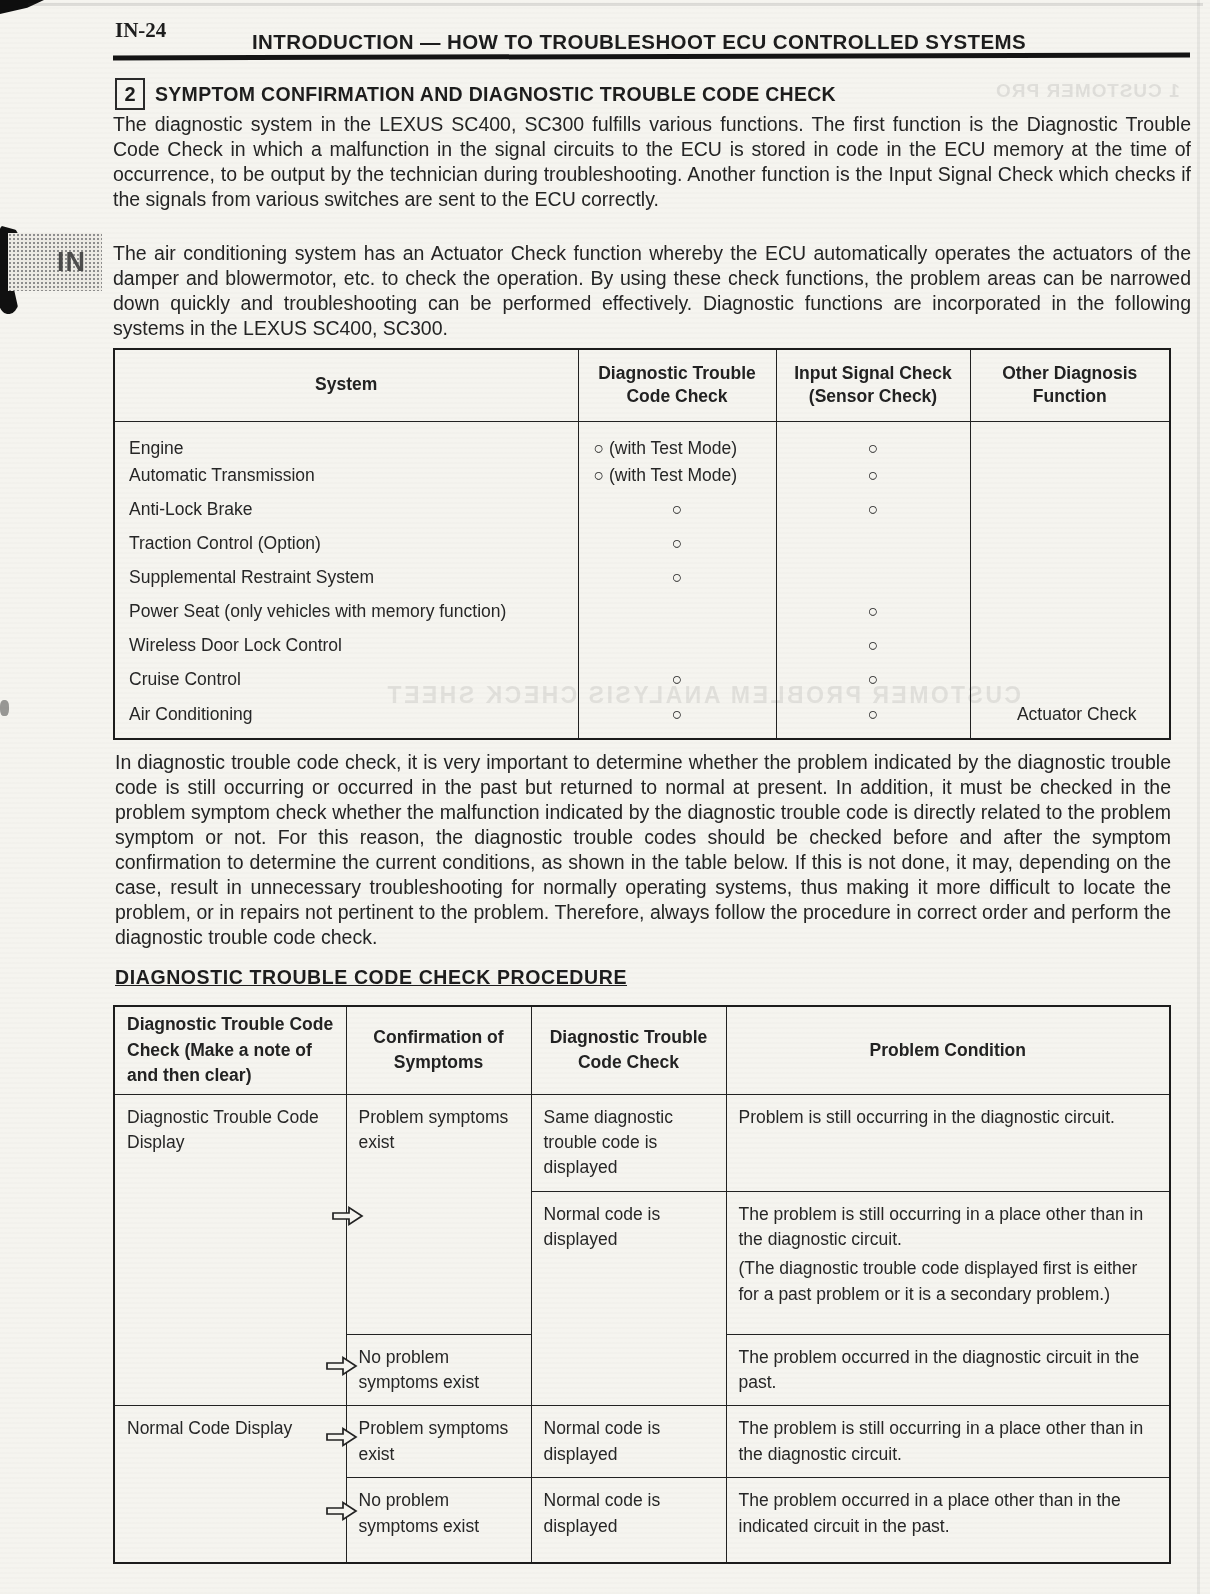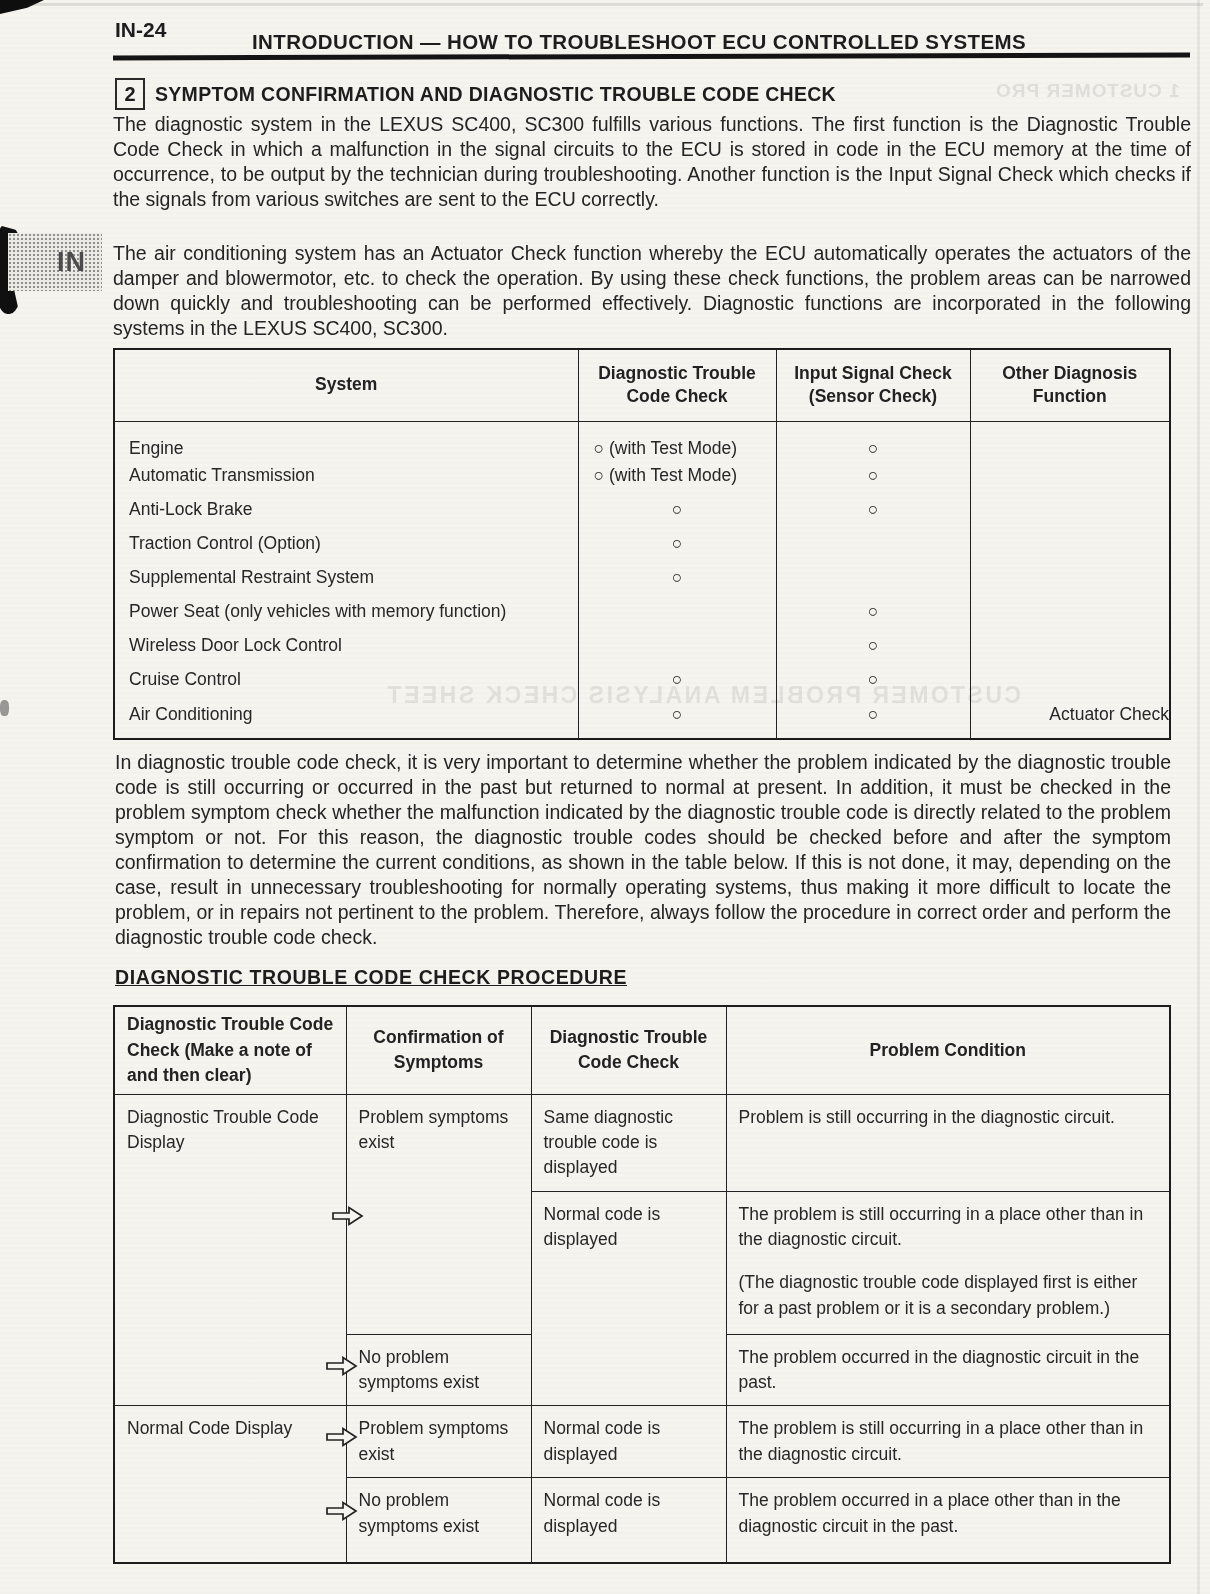--- a/index.html
+++ b/index.html
@@ -23,21 +23,21 @@
   .artifact-left-blob{ position:absolute; left:-6px; top:224px; width:30px; height:90px; background:#101010;
     border-radius:45% 60% 55% 50%; clip-path:polygon(0 0, 90% 8%, 70% 30%, 100% 45%, 65% 70%, 85% 100%, 0 100%); }
   .artifact-left-mark{ position:absolute; left:0; top:700px; width:9px; height:16px; background:rgba(40,40,40,0.45); border-radius:40%; }
   .artifact-right-edge{ position:absolute; right:10px; top:0; width:3px; height:100%; background:rgba(40,40,40,0.07); }
 
   .ghost{ position:absolute; transform:scaleX(-1); color:#5f5f5f; font-weight:bold; white-space:nowrap; pointer-events:none; }
   .ghost-top-right{ left:995px; top:80px; font-size:19px; opacity:0.14; letter-spacing:1px; }
   .ghost-middle{ left:385px; top:682px; font-size:23px; opacity:0.13; letter-spacing:2.5px; }
 
   
-  .page-number{ position:absolute; left:115px; top:18px; font-size:21px; font-weight:bold; color:#1d1d1d; }
+  .page-number{ position:absolute; left:115px; top:18px; font-size:21px; font-weight:bold; color:#1d1d1d;font-family:Liberation Serif, serif; }
   .header-title{ position:absolute; left:252px; top:30px; width:950px; font-size:20.5px; font-weight:bold;
     letter-spacing:0.4px; color:#1d1d1d; white-space:nowrap; }
   .header-rule{ position:absolute; left:113px; top:54px; width:1077px; height:5px; background:#141414; transform:rotate(-0.15deg); }
 
   
   .side-tab{ position:absolute; left:8px; top:233px; width:94px; height:58px;
     background-color:#eceae4;
     background-image:radial-gradient(#8d8d8d 1.1px, transparent 1.3px);
     background-size:4px 4px;
     display:flex; align-items:center; justify-content:flex-end; padding-right:16px; }
@@ -62,36 +62,36 @@
   .systems-table th, .systems-table td{ border-left:1.5px solid #222; border-right:1.5px solid #222; }
   .systems-table{ border:2px solid #1c1c1c; }
   .systems-table thead th{ border-bottom:1.8px solid #222; height:72px; font-size:17.5px; font-weight:bold;
     text-align:center; vertical-align:middle; line-height:1.35; color:#222; padding:0 8px; }
   .systems-table tbody td{ height:34px; font-size:17.5px; color:#262626; vertical-align:middle; }
   .systems-table tbody tr:first-child td{ padding-top:16px; }
   .systems-table tbody tr:last-child td{ height:42px; padding-bottom:6px; }
   .sys-name{ text-align:left; padding-left:14px; }
   .sys-mark{ text-align:center; font-size:18px; }
   .sys-mark.cell-left{ text-align:left; padding-left:15px; white-space:nowrap;margin-left:19px; }
-  .sys-other{ text-align:right; padding-left:14px; font-size:17.5px; }
+  .sys-other{ text-align:center; padding-left:14px; font-size:17.5px; }
 
   
   .procedure-heading{ position:absolute; left:115px; top:966px; font-size:19.5px; font-weight:bold;
     letter-spacing:0.6px; color:#1d1d1d;text-decoration:underline; }
 
   
   .procedure-table{ position:absolute; left:113px; top:1005px; width:1056px;
     border-collapse:collapse; table-layout:fixed; border:2px solid #1c1c1c; }
   .procedure-table th, .procedure-table td{ border:1.5px solid #222; font-size:17.5px; color:#262626;
     vertical-align:middle; }
   .procedure-table thead th{ height:88px; font-weight:bold; line-height:1.45; color:#222; }
   .procedure-table th.c-center{ text-align:center; padding:0 14px; }
   .procedure-table th.c-left{ text-align:left; padding:0 12px; }
   .procedure-table tbody td{ vertical-align:top; padding:10px 12px; line-height:1.45; position:relative; }
-  .cond-par + .cond-par{ margin-top:18px; }
+  .cond-par + .cond-par{ margin-top:4px; }
 
   .arrow-icon{ position:absolute; pointer-events:none; }
 
   tr.pr-r1{ height:95px;margin-top:38px; } tr.pr-r2{ height:143px; } tr.pr-r3{ height:63px; }
   tr.pr-r4{ height:64px; } tr.pr-r5{ height:85px; }
   td.has-arrow{ padding-left:18px; }
 </style>
 </head>
 <body>
 
@@ -254,18 +254,18 @@
         <td>The problem is still occurring in a place other than in the diagnostic circuit.</td>
       </tr>
       <tr class="pr-r5">
         <td class="has-arrow">
           <span>No problem symptoms exist</span>
           <svg class="arrow-icon" style="left:-22px; top:22px;" width="34" height="22" viewBox="0 0 34 22">
             <path d="M2 8 H18 V2.5 L31 11 L18 19.5 V14 H2 Z" fill="#f5f4ef" stroke="#222" stroke-width="1.7"></path>
           </svg>
         </td>
         <td>Normal code is displayed</td>
-        <td>The problem occurred in a place other than in the diagnostic circuit in the past.</td>
+        <td>The problem occurred in a place other than in the indicated circuit in the past.</td>
       </tr>
     </tbody>
   </table>
 
 </div>
 
 </body></html>

